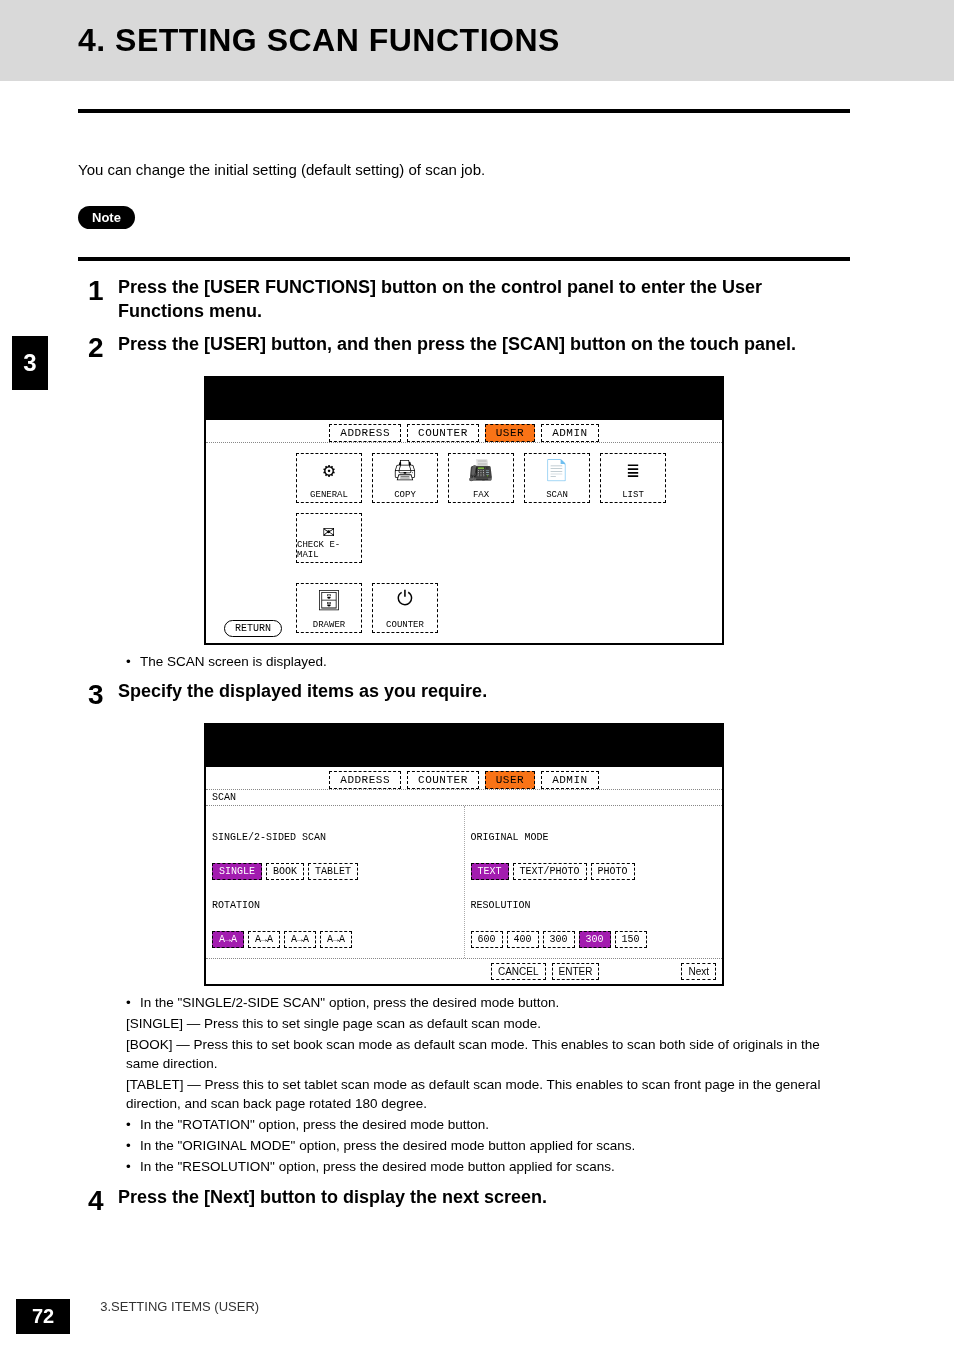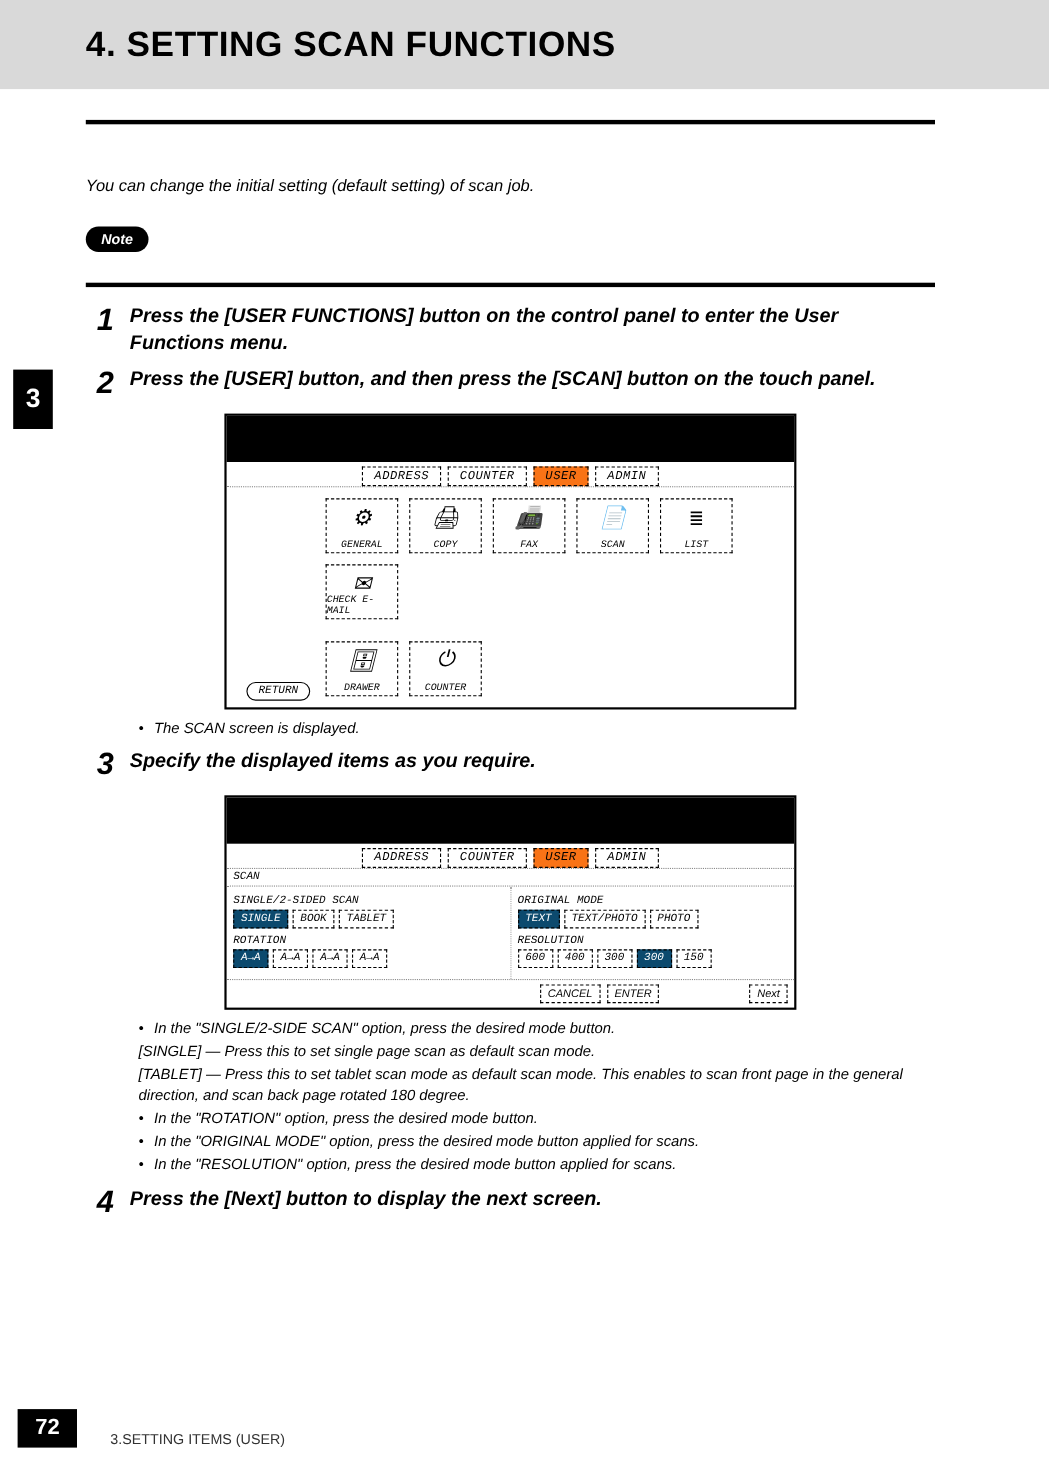--- a/index.html
+++ b/index.html
@@ -16,21 +16,20 @@
     background: #d9d9d9;
     padding: 22px 0 22px 78px;
   }
   .header-title {
     font-size: 32px;
     font-weight: bold;
     letter-spacing: 0.5px;
   }
   .content {
     padding: 0 104px 0 78px;
-    font-style: italic;
   }
   .intro {
     margin-top: 48px;
     font-size: 15px;
   }
   .note-badge {
     display: inline-block;
     background: #000;
     color: #fff;
     border-radius: 14px;
@@ -165,52 +164,52 @@
     font-family: "Courier New", monospace;
     font-size: 10px;
     border-top: 1px dotted #888;
   }
   .panel-col {
     flex: 1;
     padding: 6px 6px 4px 6px;
     border-right: 1px dotted #aaa;
   }
   .panel-col:last-child { border-right: none; }
-  .sec-label { font-size: 10px; margin: 2px 0; }
+  .sec-label { font-size: 10px; margin: 20px 0; }
   .opt-row { display: flex; gap: 4px; flex-wrap: wrap; margin: 2px 0 6px 0; }
   .opt {
     border: 1px dashed #000;
     padding: 2px 6px;
     font-size: 10px;
   }
-  .opt.sel { background: #0c4a6e; color: #fff; }
+  .opt.sel { background: #a21caf; color: #fff; }
   .bottom-row {
     display: flex;
     justify-content: flex-end;
     gap: 6px;
     padding: 4px 6px;
     border-top: 1px dotted #888;
     align-items: center;
   }
   .explain {
     margin: 6px 0 4px 48px;
     font-size: 13.5px;
     line-height: 1.4;
   }
   .explain p { margin: 0 0 2px 0; }
   .explain .li { position: relative; padding-left: 14px; }
   .explain .li::before { content: "•"; position: absolute; left: 0; }
 
   .footer {
     position: absolute;
     left: 0;
-    bottom: 32px;
+    bottom: 14px;
     width: 100%;
     display: flex;
-    align-items: flex-end;
+    align-items: flex-start;
   }
   .page-box {
     background: #000;
     color: #fff;
     font-size: 20px;
     font-weight: bold;
     padding: 6px 16px;
     margin-left: 16px;
   }
   .footer-text {
@@ -361,20 +360,21 @@
       <div class="opt">ENTER</div>
       <div style="width:70px"></div>
       <div class="opt">Next</div>
     </div>
   </div>
 
   
   <div class="explain">
     <p class="li">In the "SINGLE/2-SIDE SCAN" option, press the desired mode button.</p>
     <p>[SINGLE] — Press this to set single page scan as default scan mode.</p>
+    <p>[BOOK] — Press this to set book scan mode as default scan mode. This enables to scan both side of originals in the same direction.</p>
     <p>[TABLET] — Press this to set tablet scan mode as default scan mode. This enables to scan front page in the general direction, and scan back page rotated 180 degree.</p>
     <p class="li">In the "ROTATION" option, press the desired mode button.</p>
     <p class="li">In the "ORIGINAL MODE" option, press the desired mode button applied for scans.</p>
     <p class="li">In the "RESOLUTION" option, press the desired mode button applied for scans.</p>
   </div>
 
   
   <div class="step">
     <div class="step-num">4</div>
     <div class="step-body">

